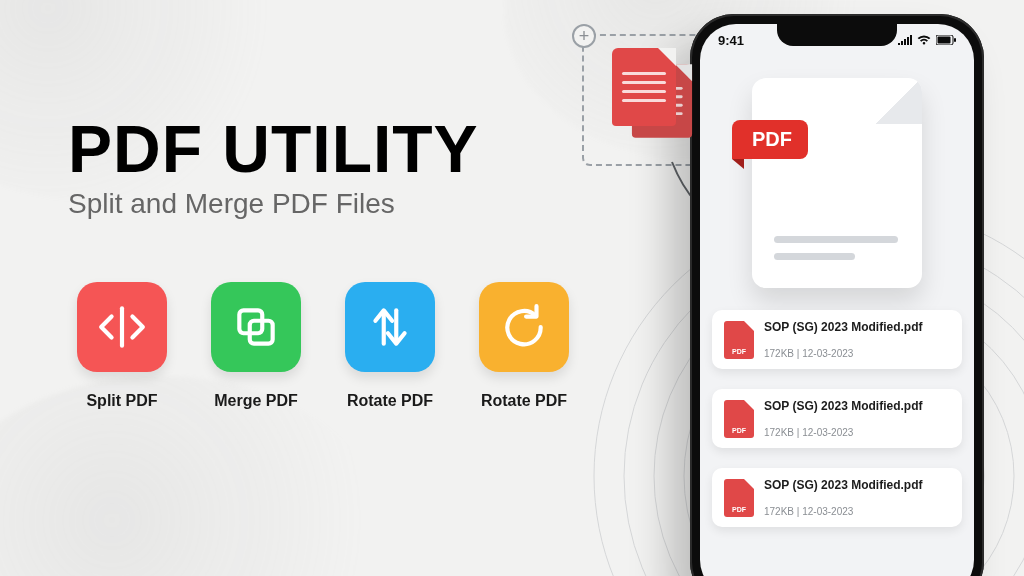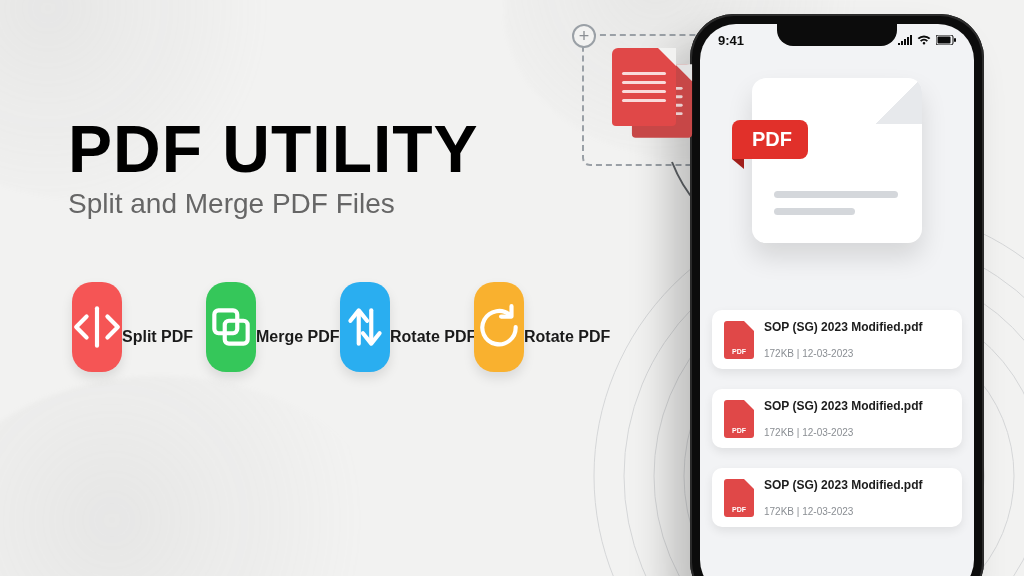--- a/index.html
+++ b/index.html
@@ -50,21 +50,21 @@
   
   .tiles {
     position: absolute;
     top: 282px;
     left: 72px;
     display: flex;
     gap: 34px;
   }
   .tile {
     display: flex;
-    flex-direction: row;
+    flex-direction: column;
     align-items: center;
     width: 100px;
   }
   .tile .box {
     width: 90px; height: 90px;
     border-radius: 20px;
     display: flex; align-items: center; justify-content: center;
     box-shadow: 0 6px 12px rgba(0,0,0,0.10);
   }
   .tile .cap {
@@ -161,21 +161,21 @@
     top: 0; left: 50%; transform: translateX(-50%);
     width: 120px; height: 22px;
     background: #0c0c0c;
     border-radius: 0 0 16px 16px;
   }
 
   
   .pdfhero {
     position: absolute;
     top: 54px; left: 50%; transform: translateX(-50%);
-    width: 170px; height: 165px;
+    width: 170px; height: 210px;
   }
   .pdfhero .sheet {
     position: absolute;
     inset: 0;
     background: #fff;
     border-radius: 14px;
     box-shadow: 0 14px 26px rgba(0,0,0,0.12);
   }
   .pdfhero .sheet::before {
     content: "";

